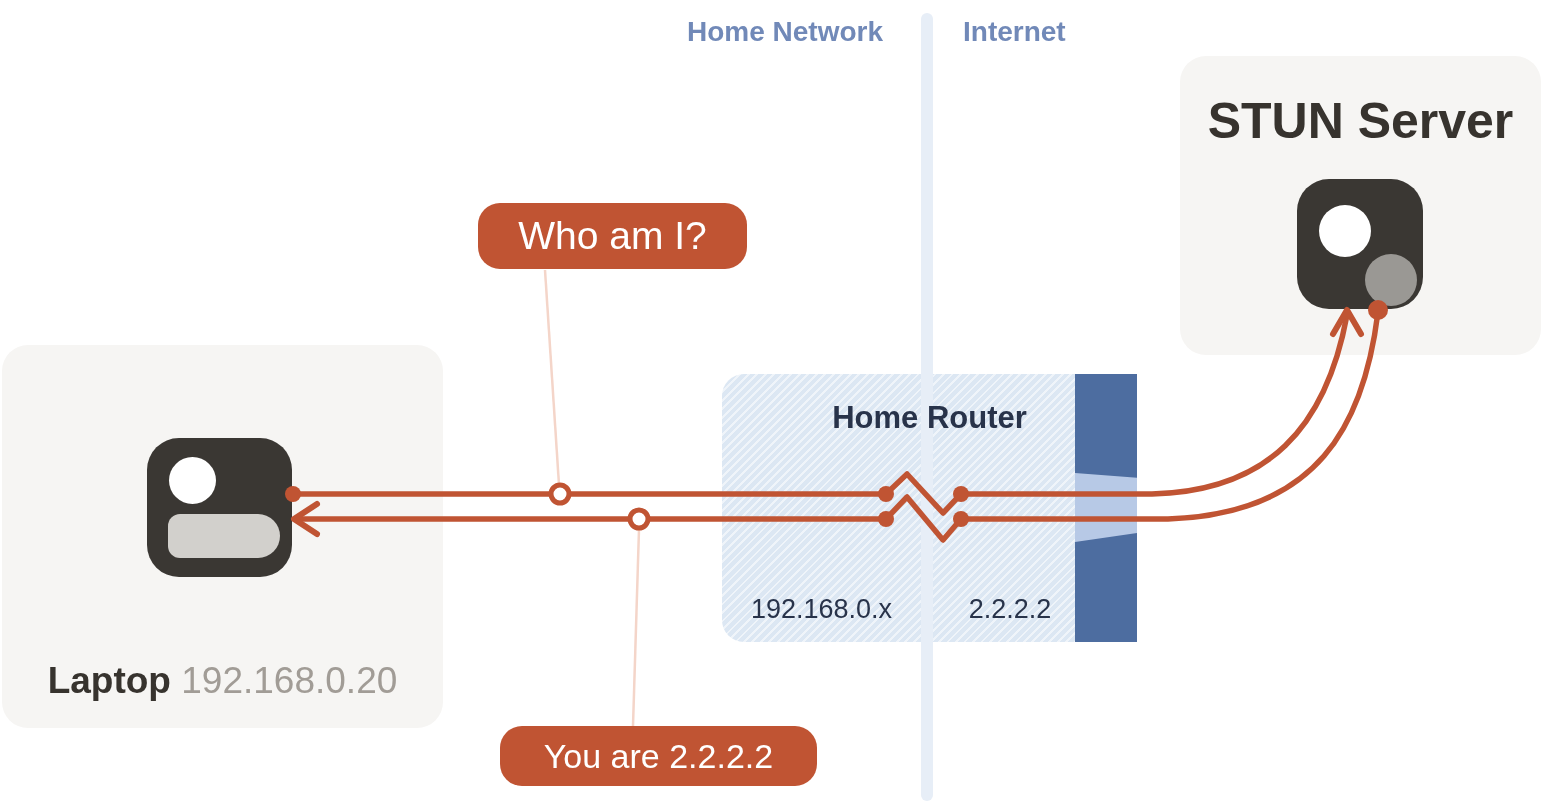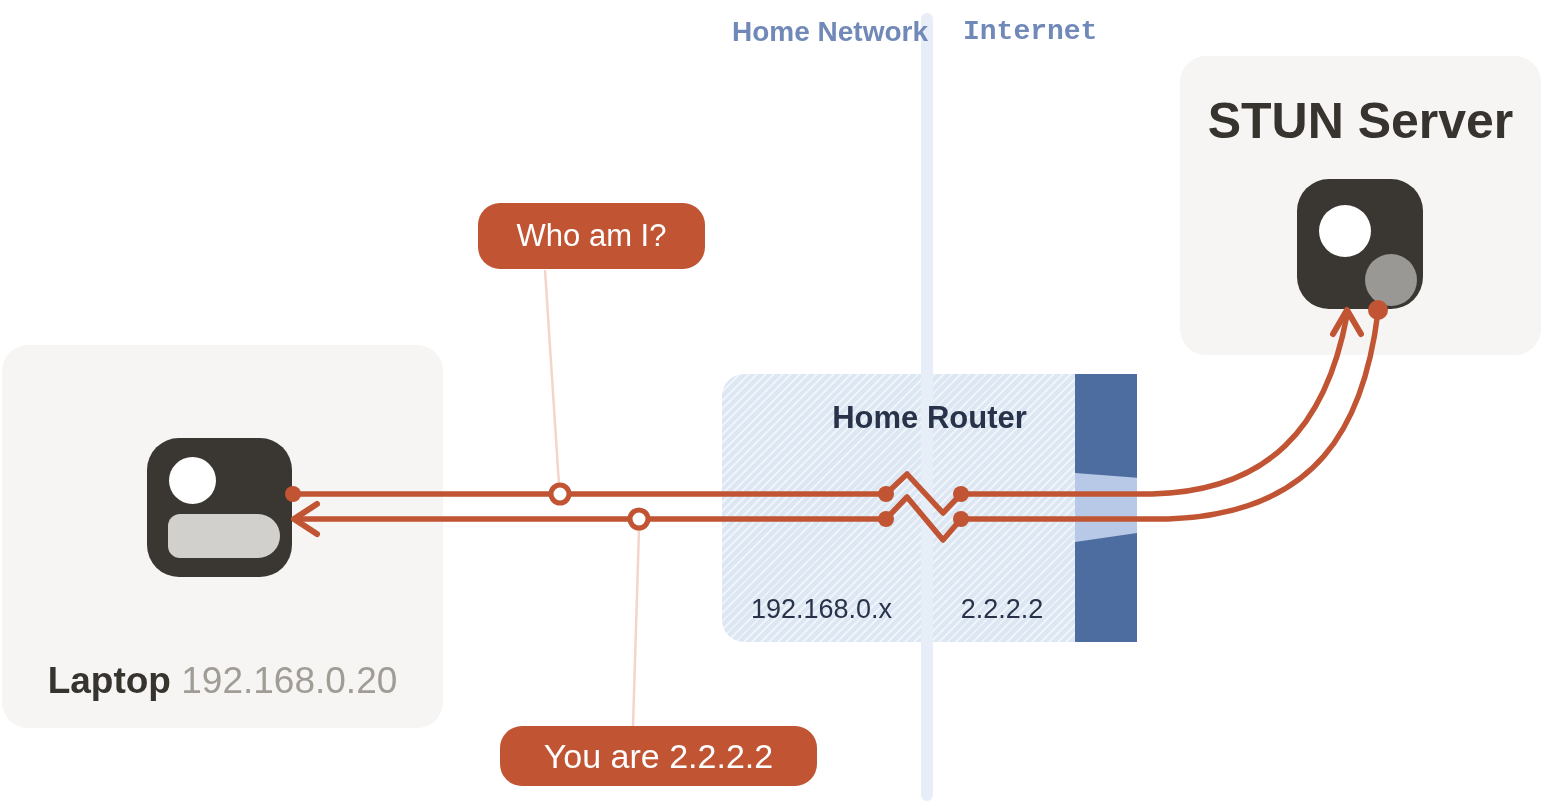--- a/index.html
+++ b/index.html
@@ -14,22 +14,22 @@
   body{font-family:"Liberation Sans", sans-serif;}
   .canvas{position:relative;width:1560px;height:801px;background:#ffffff;overflow:hidden;}
 
   
   .divider{position:absolute;left:921px;top:13px;width:12px;height:788px;
     background:var(--divider);border-radius:6px;z-index:2;}
 
   
   .region-label{position:absolute;top:16px;font-size:28px;font-weight:700;
     color:var(--region-label);white-space:nowrap;z-index:3;}
-  .region-label.home{left:687px;margin-left:45px;}
-  .region-label.internet{left:963px;font-family:Liberation Mono, monospace;}
+  .region-label.home{left:687px;}
+  .region-label.internet{left:963px;}
 
   
   .panel{position:absolute;background:var(--panel-bg);border-radius:26px;}
   .panel.stun{left:1180px;top:56px;width:361px;height:299px;}
   .panel.laptop{left:2px;top:345px;width:441px;height:383px;}
   .panel-title{position:absolute;left:0;right:0;top:36px;text-align:center;
     font-size:50px;font-weight:700;color:var(--title-text);}
 
   
   .device-icon{position:absolute;background:var(--icon-dark);}
@@ -56,35 +56,35 @@
   .router-bar{position:absolute;left:353px;top:0;width:62px;height:268px;
     background:var(--router-bar);z-index:3;}
   .router-funnel{position:absolute;left:353px;top:99px;width:62px;height:69px;
     background:var(--router-funnel);z-index:3;
     clip-path:polygon(0 0,100% 7%,100% 87%,0 100%);}
   .router-title{position:absolute;left:0;width:415px;top:26px;text-align:center;
     font-size:31px;font-weight:700;color:var(--router-text);z-index:3;}
   .router-ip{position:absolute;top:220px;font-size:27px;font-weight:400;
     color:var(--router-text);z-index:3;text-align:center;white-space:nowrap;}
   .router-ip.lan{left:29px;width:140px;}
-  .router-ip.wan{left:220px;width:120px;}
+  .router-ip.wan{left:228px;width:120px;}
 
   
   svg.links{position:absolute;left:0;top:0;z-index:4;}
   .line{stroke:var(--accent);stroke-width:5.5;fill:none;stroke-linejoin:round;}
   .chevron{stroke:var(--accent);stroke-width:6;fill:none;stroke-linecap:round;stroke-linejoin:round;}
   .dot{fill:var(--accent);}
   .ring{fill:#ffffff;stroke:var(--accent);stroke-width:5;}
   .thin{stroke:var(--accent-soft);stroke-width:2.5;fill:none;}
 
   
   .badge{position:absolute;display:flex;align-items:center;justify-content:center;
     background:var(--accent);color:var(--badge-text);border-radius:22px;
     white-space:nowrap;z-index:5;}
-  .badge.who{left:478px;top:203px;width:227px;height:66px;font-size:31px;font-weight:500;text-align:right;}
+  .badge.who{left:478px;top:203px;width:269px;height:66px;font-size:39px;font-weight:500;text-align:right;}
   .badge.you{left:500px;top:726px;width:317px;height:60px;font-size:34px;font-weight:500;}
 </style>
 </head>
 <body>
 
 <div class="canvas">
 
   <div class="panel laptop">
     <div class="device-icon laptop-icon">
       <span class="dot-white"></span>

